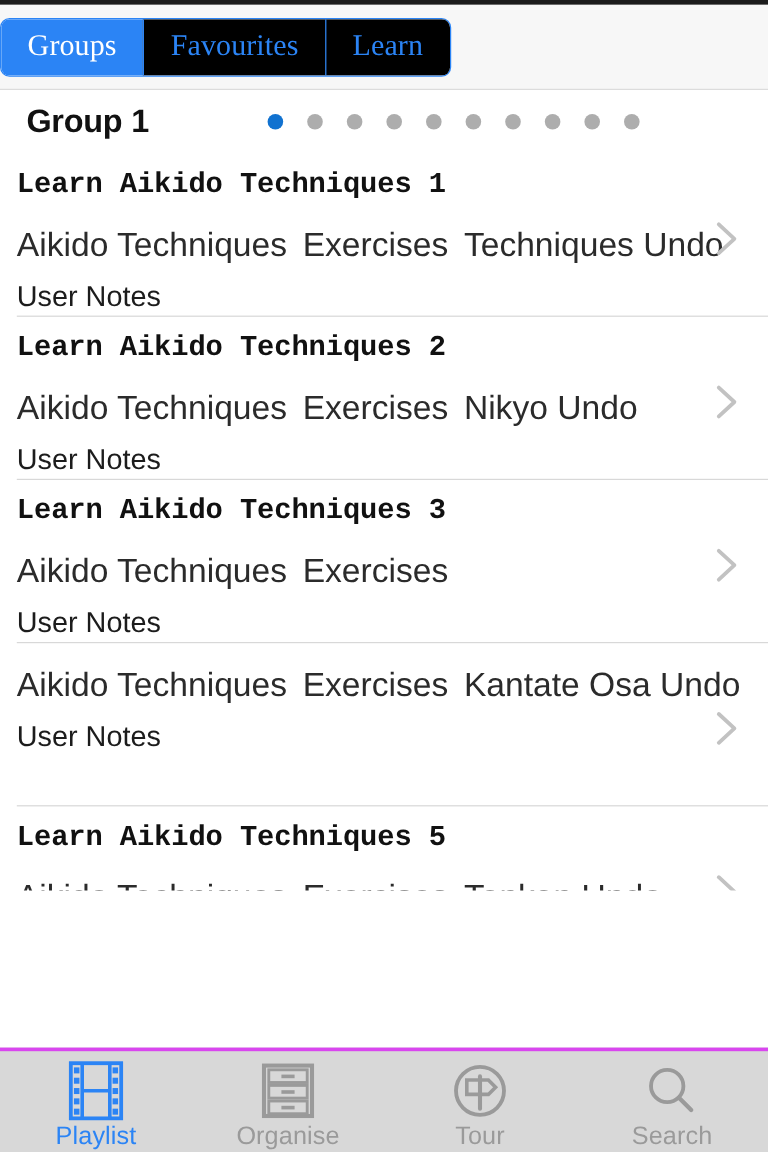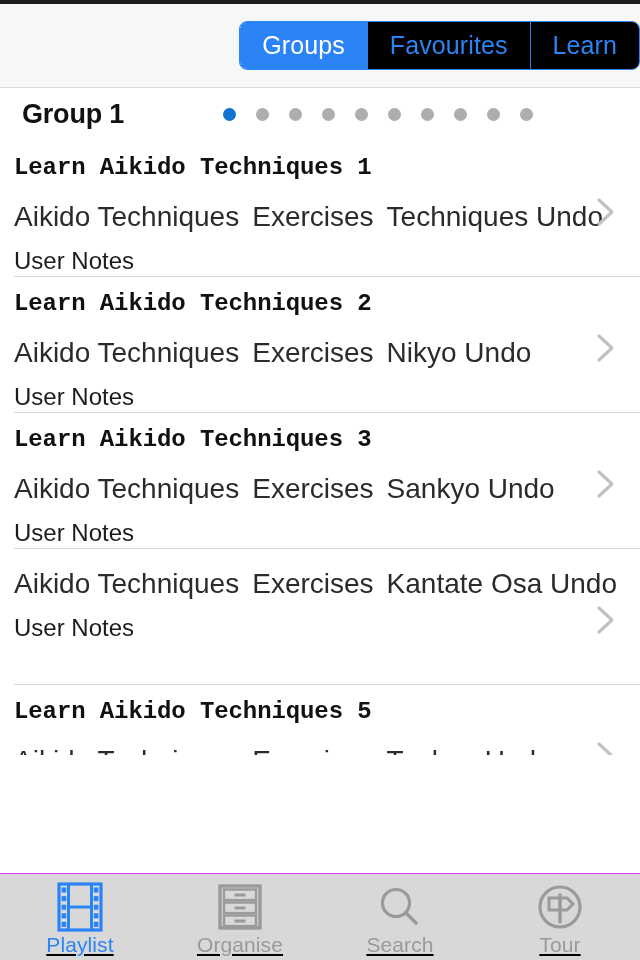--- a/index.html
+++ b/index.html
@@ -18,26 +18,27 @@
 
   
   #status-strip {
     height: 4px;
     background: #1c1c1c;
     width: 100%;
   }
 
   
   #header-bar {
-    height: 84px;
+    height: 71px;
     background: #f7f7f7;
     display: flex;
     align-items: center;
-    justify-content: flex-end;
+    justify-content: flex-start;
     border-bottom: 1px solid #dcdcdc;
+    font-family: Liberation Serif, serif;
   }
 
   #segmented-control {
     display: flex;
     height: 49px;
     border: 1.6px solid #2b84f5;
     border-radius: 8px;
     overflow: hidden;
     background: #ffffff;
   }
@@ -152,23 +153,22 @@
   .row-chevron svg { display: block; }
 
   
   #tab-bar {
     position: absolute;
     left: 0;
     bottom: 0;
     width: 640px;
     height: 87px;
     background: #d8d8d8;
-    border-top: 1px solid #d946ef;
-    display: flex;
-    text-decoration: underline;
+    border-top: 3px solid #d946ef;
+    display: flex;
   }
 
   .tab-item {
     flex: 1;
     display: flex;
     flex-direction: column;
     align-items: center;
     justify-content: flex-start;
     padding-top: 8px;
     cursor: pointer;
@@ -247,21 +247,20 @@
           <polyline points="3,4 16,16 3,28" fill="none" stroke="#c2c2c2" stroke-width="3.2" stroke-linecap="round" stroke-linejoin="round"></polyline>
         </svg>
       </div>
     </div>
     <div class="list-row">
       <div class="row-sep"></div>
       <div class="row-title">Learn Aikido Techniques 3</div>
       <div class="row-subtitle">
         <span class="sub-part">Aikido Techniques</span>
         <span class="sub-part">Exercises</span>
-        <span class="sub-part">Sankyo Undo</span>
       </div>
       <div class="row-notes">User Notes</div>
       <div class="row-chevron">
         <svg width="20" height="32" viewBox="0 0 20 32">
           <polyline points="3,4 16,16 3,28" fill="none" stroke="#c2c2c2" stroke-width="3.2" stroke-linecap="round" stroke-linejoin="round"></polyline>
         </svg>
       </div>
     </div>
     <div class="list-row">
       <div class="row-sep"></div>
@@ -325,29 +324,29 @@
           <rect x="17.5" y="24.5" width="11" height="3" fill="#9a9a9a"></rect>
           <rect x="7" y="33.5" width="32" height="10.6" fill="none" stroke="#9a9a9a" stroke-width="2.4"></rect>
           <rect x="17.5" y="37.5" width="11" height="3" fill="#9a9a9a"></rect>
         </svg>
       </div>
       <div class="tab-label">Organise</div>
     </div>
     <div class="tab-item">
       <div class="tab-icon">
         <svg width="46" height="50" viewBox="0 0 46 50">
-          <circle cx="19" cy="21" r="13.5" fill="none" stroke="#9a9a9a" stroke-width="3.2"></circle>
-          <line x1="28.8" y1="30.8" x2="39" y2="41" stroke="#9a9a9a" stroke-width="3.6" stroke-linecap="round"></line>
-        </svg>
-      </div>
-      <div class="tab-label">Search</div>
+          <circle cx="23" cy="25" r="20" fill="none" stroke="#9a9a9a" stroke-width="3.2"></circle>
+          <line x1="23" y1="13" x2="23" y2="40" stroke="#9a9a9a" stroke-width="3.4" stroke-linecap="round"></line>
+          <path d="M12 16 L30 16 L36 22 L30 28 L12 28 Z" fill="none" stroke="#9a9a9a" stroke-width="3"></path>
+        </svg>
+      </div>
+      <div class="tab-label">Tour</div>
     </div>
     <div class="tab-item">
       <div class="tab-icon">
         <svg width="46" height="50" viewBox="0 0 46 50">
-          <circle cx="23" cy="25" r="20" fill="none" stroke="#9a9a9a" stroke-width="3.2"></circle>
-          <line x1="23" y1="13" x2="23" y2="40" stroke="#9a9a9a" stroke-width="3.4" stroke-linecap="round"></line>
-          <path d="M12 16 L30 16 L36 22 L30 28 L12 28 Z" fill="none" stroke="#9a9a9a" stroke-width="3"></path>
-        </svg>
-      </div>
-      <div class="tab-label">Tour</div>
+          <circle cx="19" cy="21" r="13.5" fill="none" stroke="#9a9a9a" stroke-width="3.2"></circle>
+          <line x1="28.8" y1="30.8" x2="39" y2="41" stroke="#9a9a9a" stroke-width="3.6" stroke-linecap="round"></line>
+        </svg>
+      </div>
+      <div class="tab-label">Search</div>
     </div>
   </div>
 
 </body></html>

